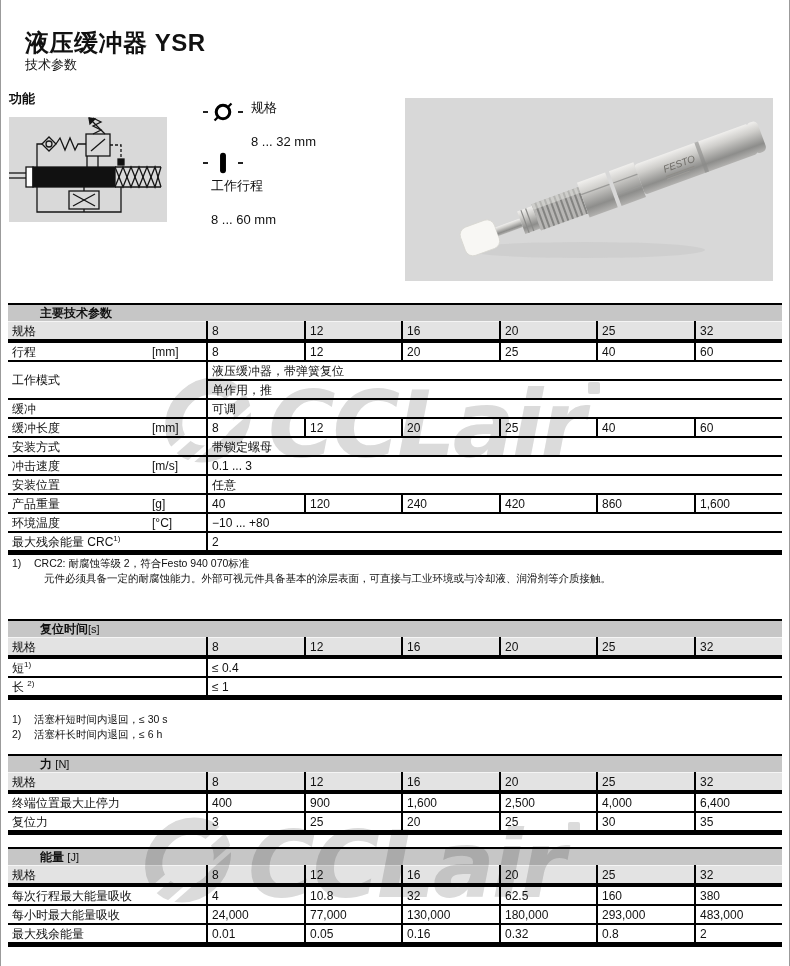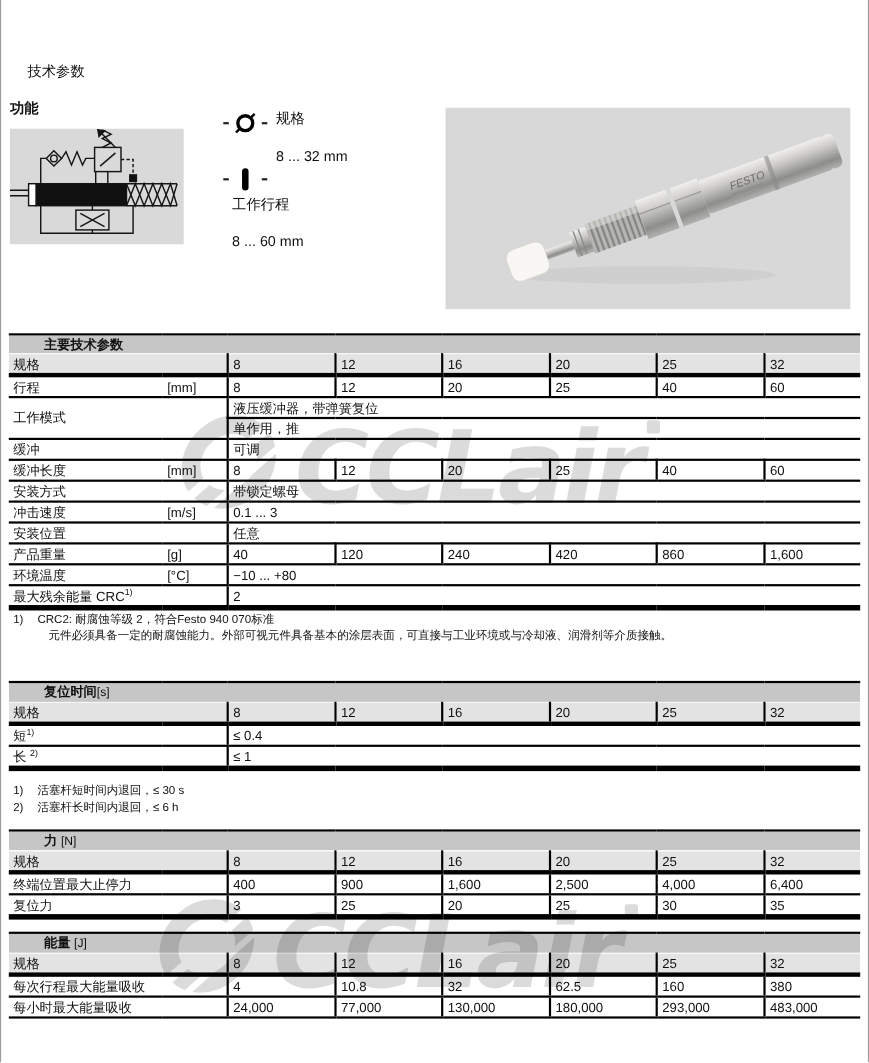--- a/index.html
+++ b/index.html
@@ -52,20 +52,21 @@
            margin-left:10px;margin-top:14px;font-family:"DejaVu Sans",sans-serif;text-align:right;}
   .wm-sup{width:12px;height:12px;background:currentColor;border-radius:2px;margin-top:16px;margin-left:5px;}
 </style>
 </head>
 <body>
 
 <div class="page">
   <div class="edge l"></div>
   <div class="edge r"></div>
 
+  <div class="title"><span>液压缓冲器</span> <span>YSR</span></div>
   <div class="subtitle">技术参数</div>
 
   <div class="fn-head">功能</div>
   <div class="fn-diagram">
     <svg width="158" height="105" viewBox="0 0 158 105">
       <g stroke="#151515" stroke-width="1.3" fill="none">
         <line x1="0" y1="56" x2="22" y2="56"></line>
           <line x1="0" y1="61" x2="22" y2="61"></line>
         <rect x="17" y="50" width="7" height="20" fill="#fff"></rect>
         <rect x="24" y="50" width="82" height="20" fill="#111"></rect>
@@ -394,20 +395,29 @@
       </tr>
       <tr class="r">
         <td colspan="2">每小时最大能量吸收</td>
         <td class="v">24,000</td>
         <td class="v">77,000</td>
         <td class="v">130,000</td>
         <td class="v">180,000</td>
         <td class="v">293,000</td>
         <td class="v">483,000</td>
       </tr>
+      <tr class="last">
+        <td colspan="2">最大残余能量</td>
+        <td class="v">0.01</td>
+        <td class="v">0.05</td>
+        <td class="v">0.16</td>
+        <td class="v">0.32</td>
+        <td class="v">0.8</td>
+        <td class="v">2</td>
+      </tr>
     </tbody>
       </table>
   </div>
 
   <div class="wm" style="left:158px;top:366px;">
     <svg class="wm-logo" width="100" height="100" viewBox="0 0 100 100">
       <circle cx="50" cy="50" r="34" stroke="currentColor" stroke-width="17" fill="none"></circle>
       <line x1="18" y1="82" x2="82" y2="18" stroke="#ffffff" stroke-width="9"></line>
       <line x1="34" y1="96" x2="96" y2="34" stroke="#ffffff" stroke-width="6"></line>
     </svg>

